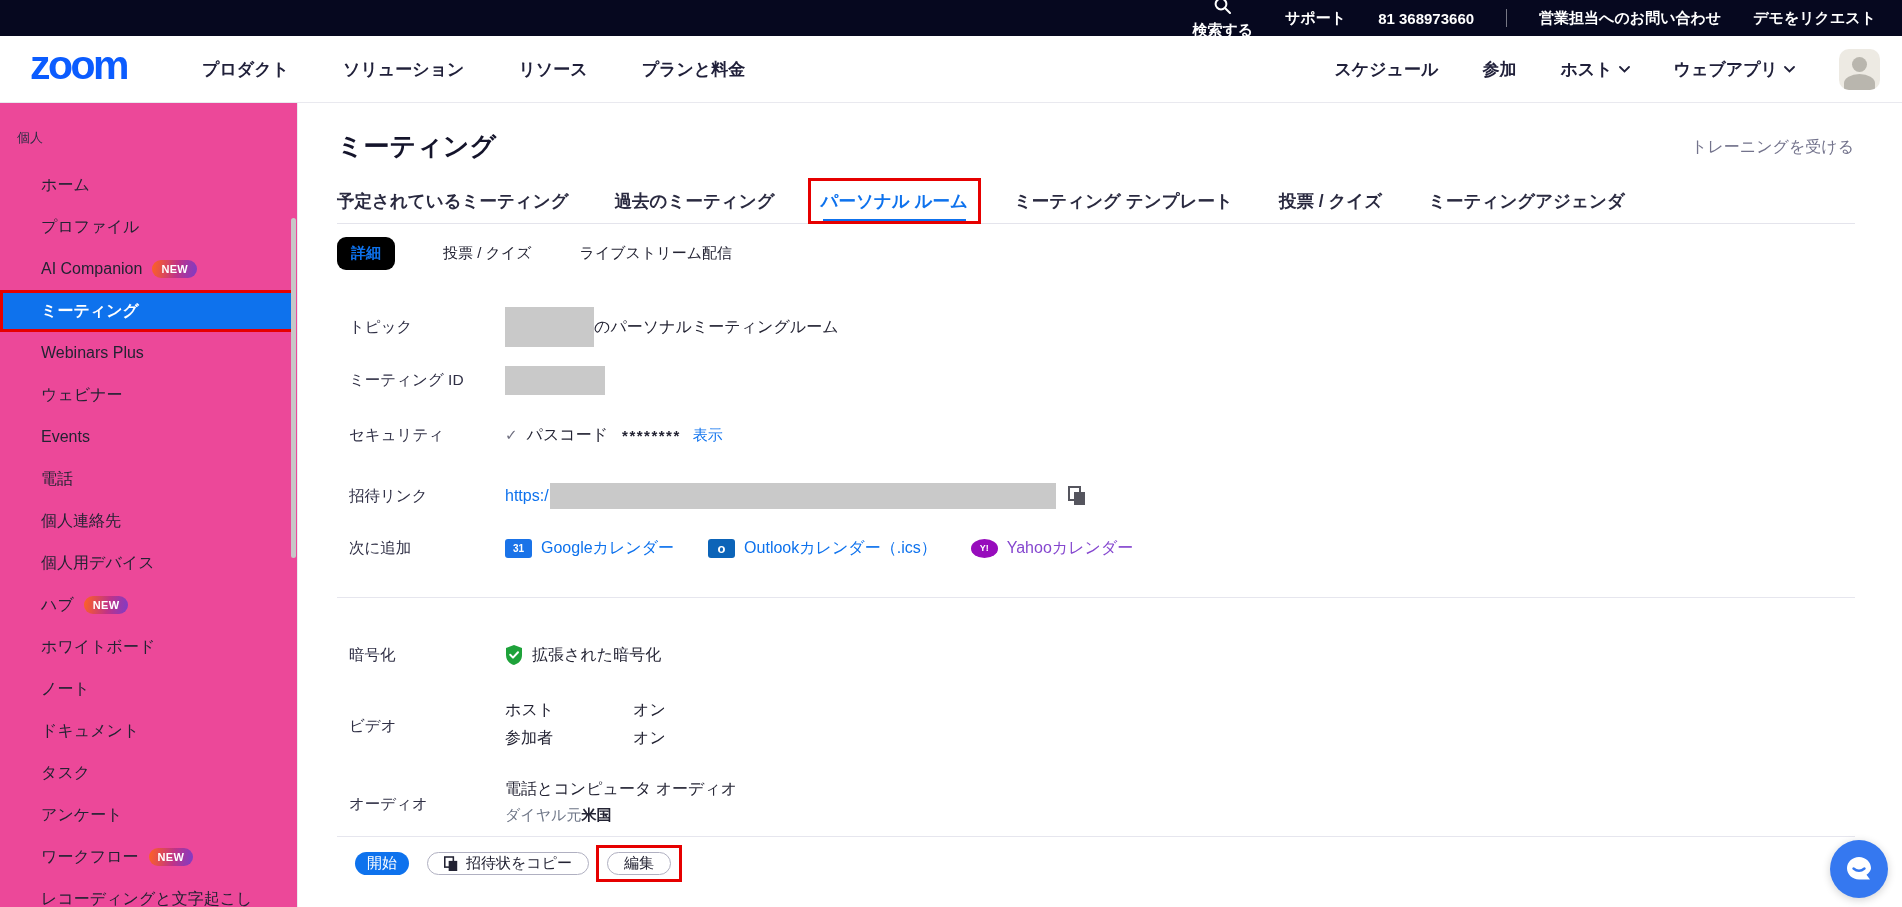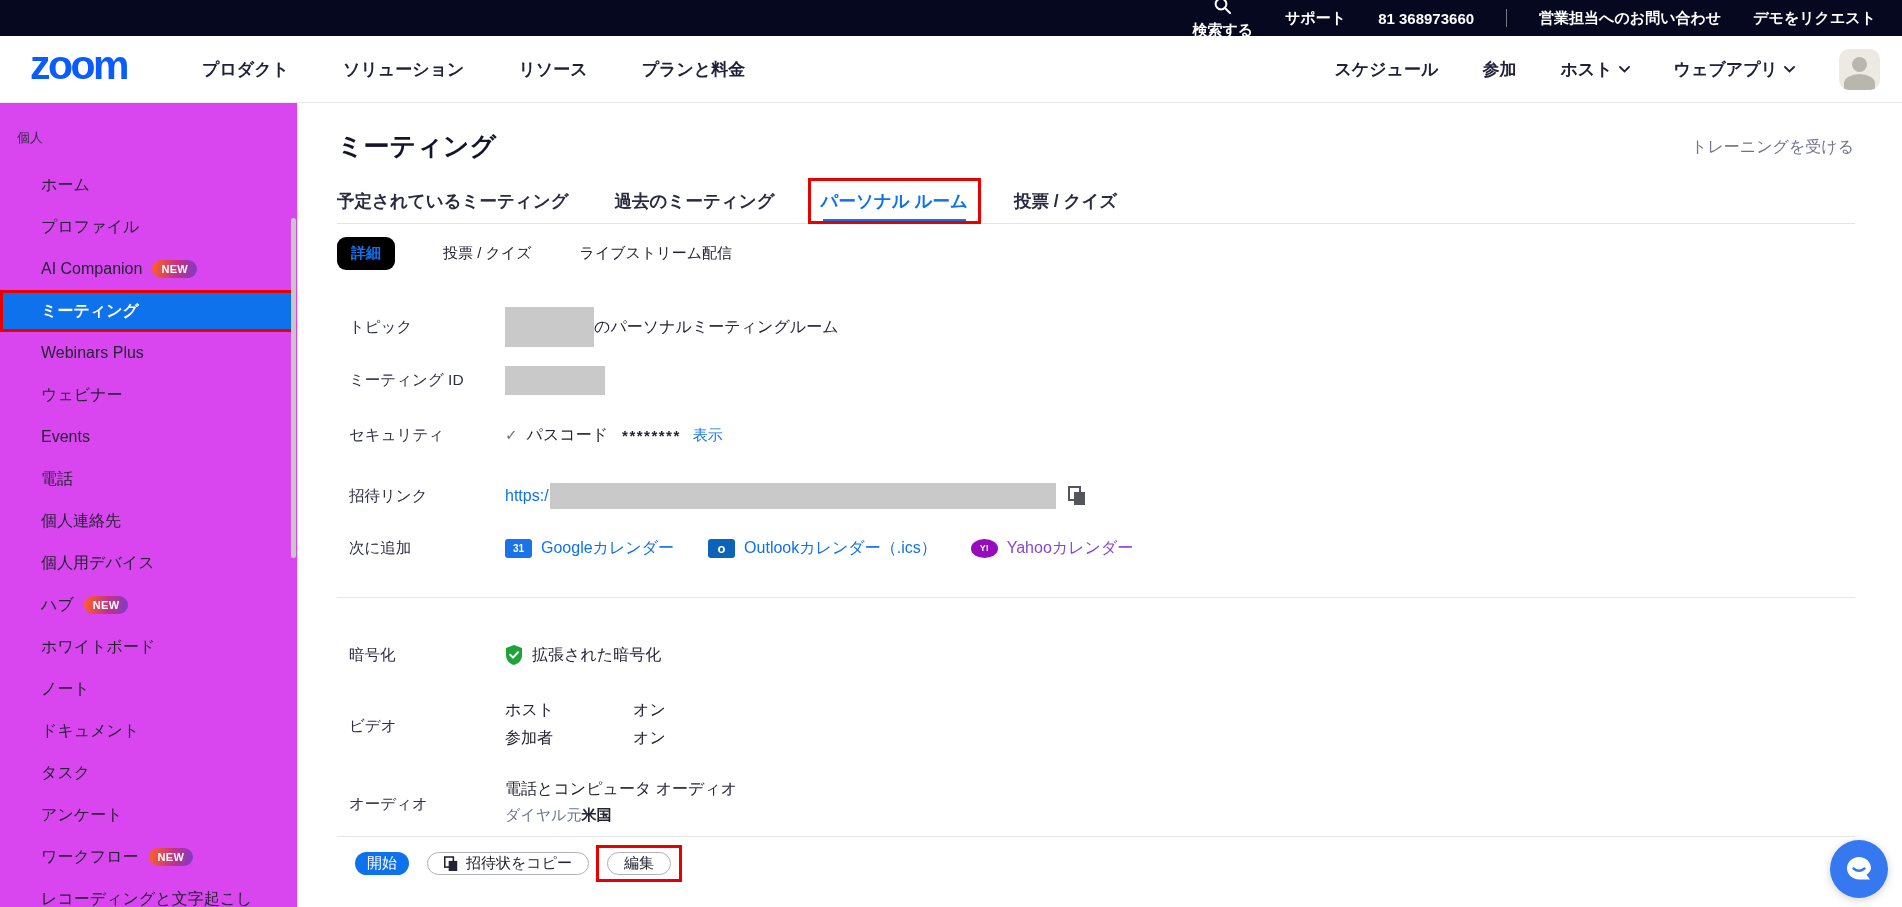--- a/index.html
+++ b/index.html
@@ -21,21 +21,21 @@
   .nav-items { display:flex; gap:54px; margin-left:58px; font-size:17px; font-weight:600; color:#20203a; }
   .nav-right { margin-left:auto; display:flex; align-items:center; gap:44px; margin-right:22px;
     font-size:17px; font-weight:600; color:#20203a; }
   .nav-link { cursor:pointer; display:flex; align-items:center; gap:6px; white-space:nowrap; }
   .chev { width:11px; height:7px; display:inline-block; }
   .avatar { width:41px; height:41px; border-radius:10px; background:#edeae3; position:relative; overflow:hidden; cursor:pointer; }
   .avatar .head { position:absolute; top:8px; left:13px; width:15px; height:15px; border-radius:50%; background:#b9b6ae; }
   .avatar .body { position:absolute; top:25px; left:5px; width:31px; height:18px; border-radius:50% 50% 0 0; background:#b9b6ae; }
 
   
-  .sidebar { position:absolute; top:103px; left:0; width:298px; bottom:0; background:#d946ef;
+  .sidebar { position:absolute; top:103px; left:0; width:298px; bottom:0; background:#ec4899;
     border-right:1px solid #ebebf2; }
   .side-section { position:absolute; top:26px; left:17px; font-size:13px; color:#2c2c44; }
   .side-items { position:absolute; top:61px; left:0; width:298px; }
   .side-item { height:42px; display:flex; align-items:center; padding-left:41px; gap:10px;
     font-size:16px; color:#232333; cursor:pointer; white-space:nowrap; }
   .side-item.selected { background:#0e72ed; color:#fff; font-weight:700; width:294px;
     border:3px solid #e60000; padding-left:38px; }
   .badge-new { background:linear-gradient(100deg,#ff6321 0%,#c03387 55%,#7d3cc8 100%);
     color:#fff; font-size:11px; font-weight:700; padding:3px 9px; border-radius:10px; letter-spacing:.3px; }
   .side-scrollbar { position:absolute; right:1px; top:115px; width:5px; height:340px;
@@ -219,21 +219,27 @@
       </div>
     <div class="tab">
         <span>過去のミーティング</span>
       </div>
     <div class="tab selected">
       <span>パーソナル ルーム</span>
       <div class="underline"></div>
       <div class="red-box tab-red-box"></div>
     </div>
     <div class="tab">
+        <span>ミーティング テンプレート</span>
+      </div>
+    <div class="tab">
         <span>投票 / クイズ</span>
+      </div>
+    <div class="tab">
+        <span>ミーティングアジェンダ</span>
       </div>
   </div>
 
   <div class="subtabs">
     <span class="subtab-pill">詳細</span>
     <span class="subtab">投票 / クイズ</span>
     <span class="subtab">ライブストリーム配信</span>
   </div>
 
   <div class="row" style="top:203px">

